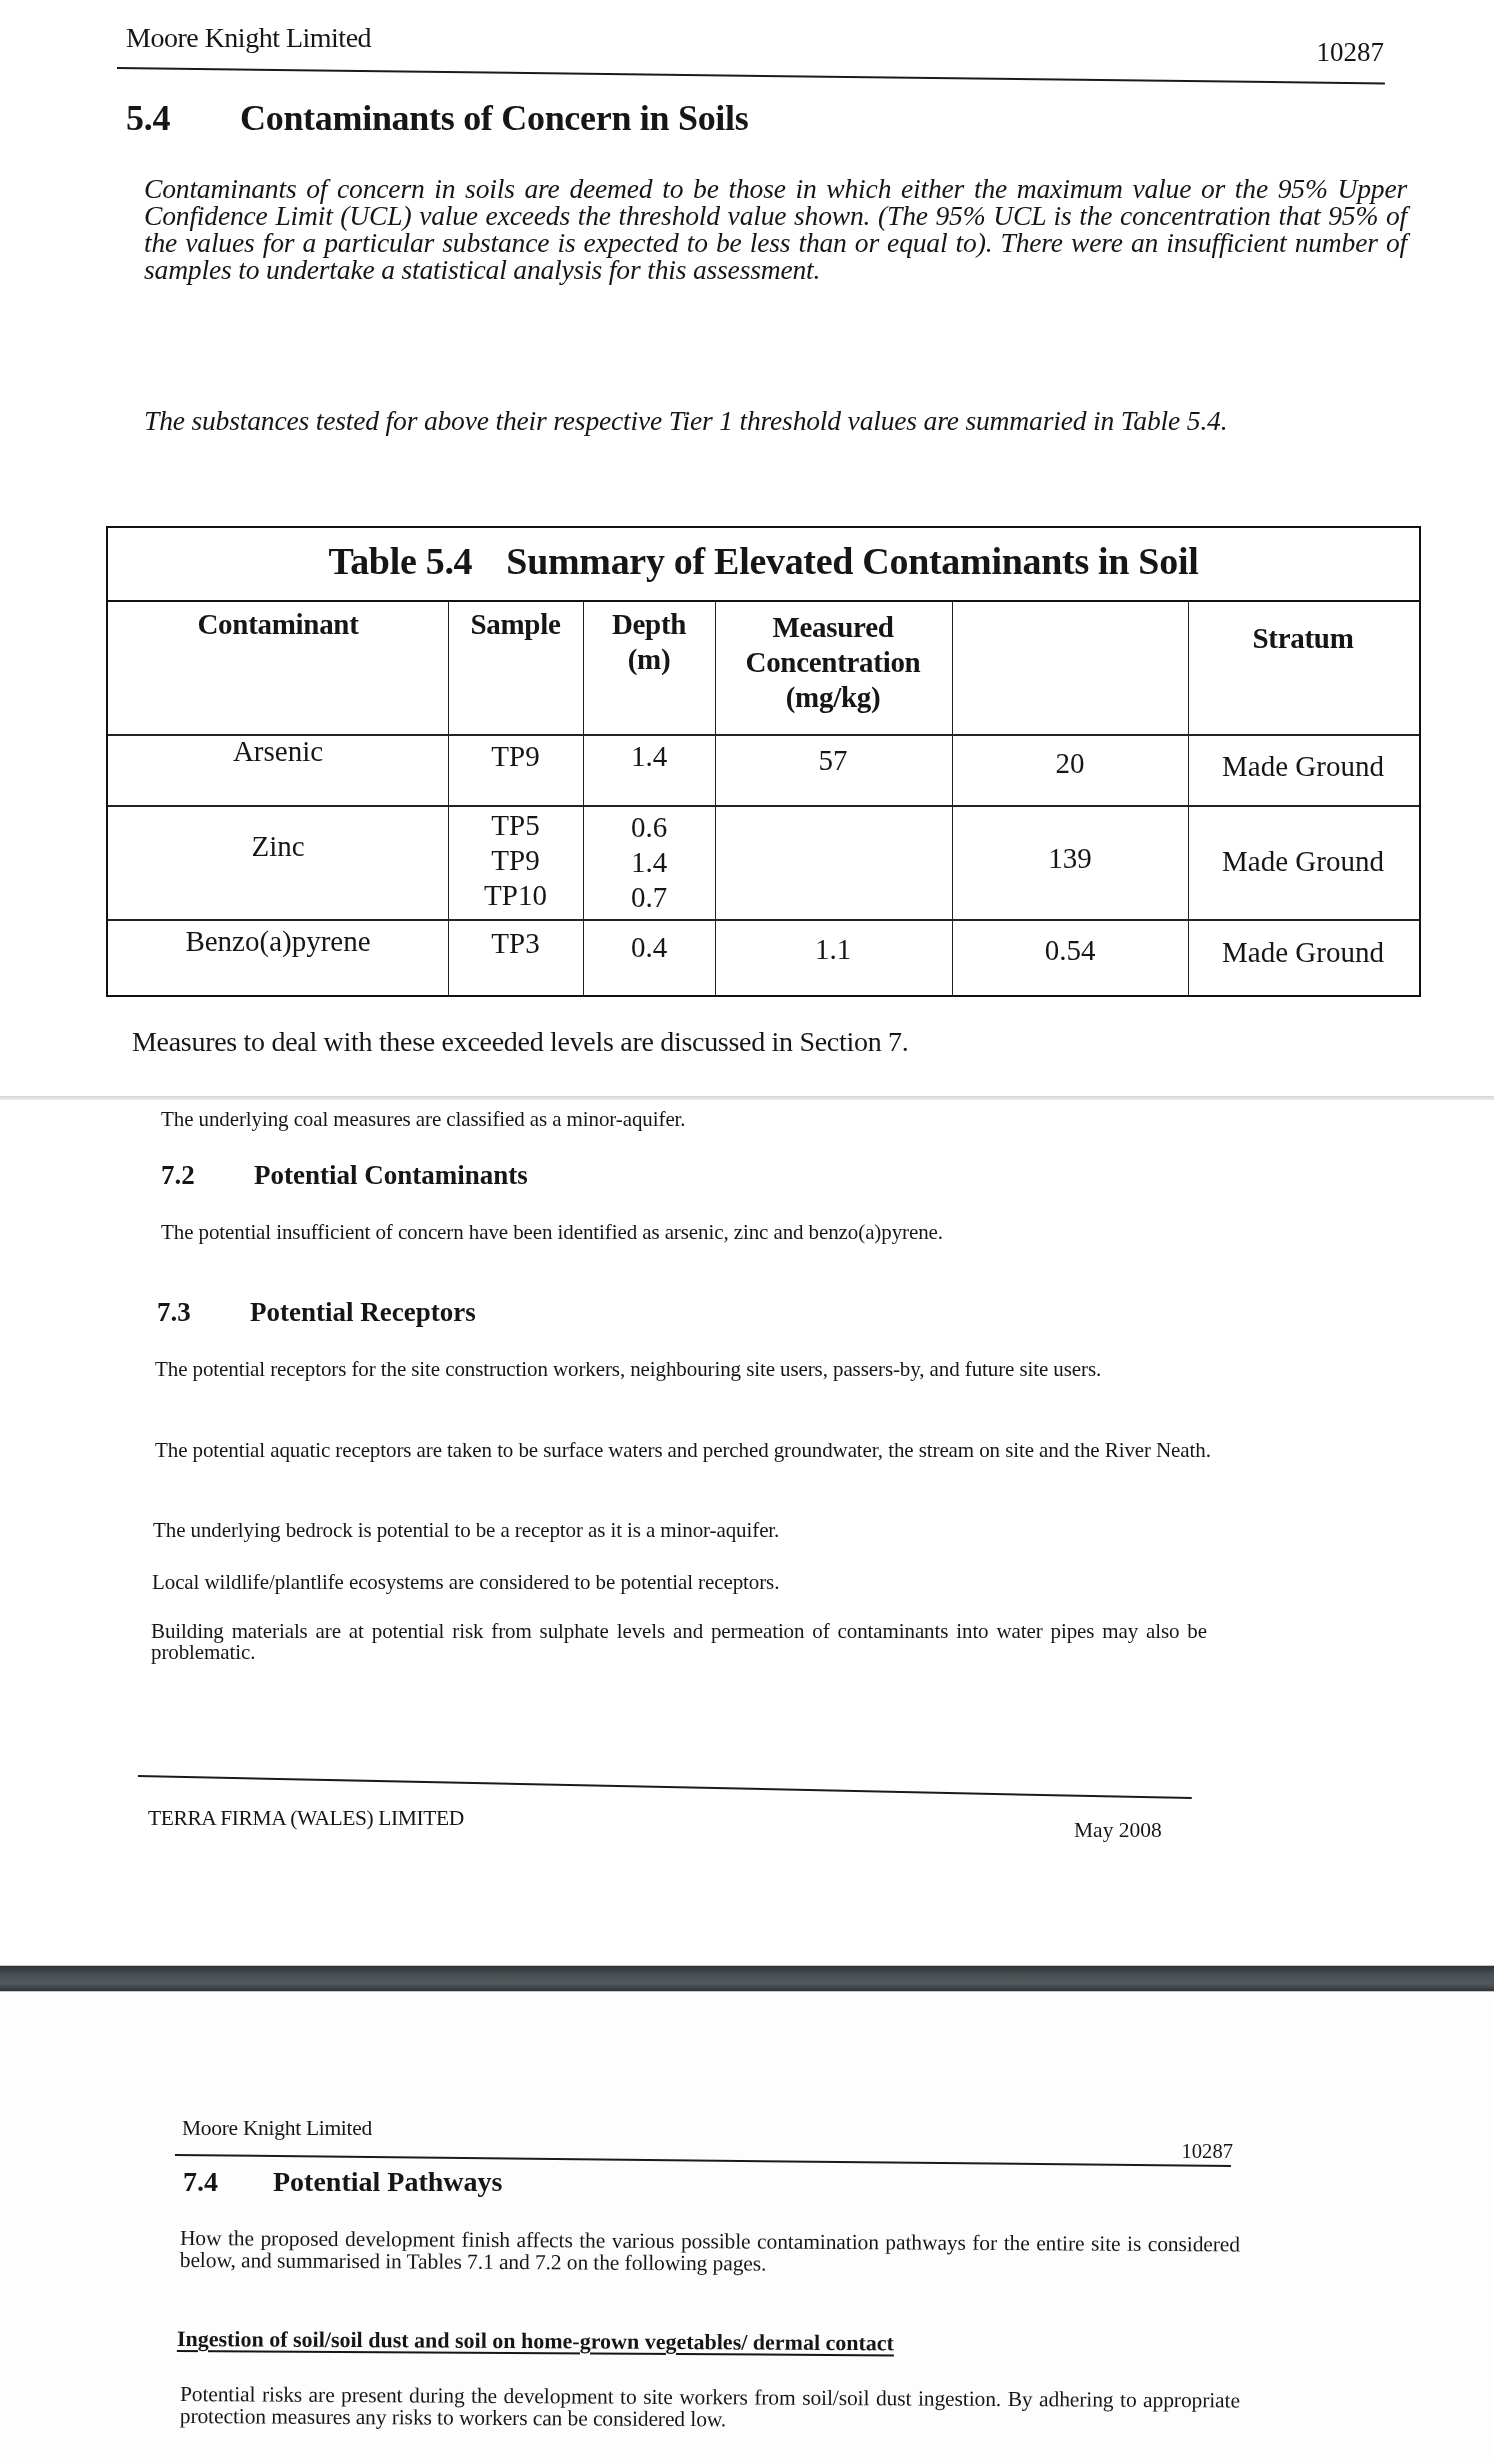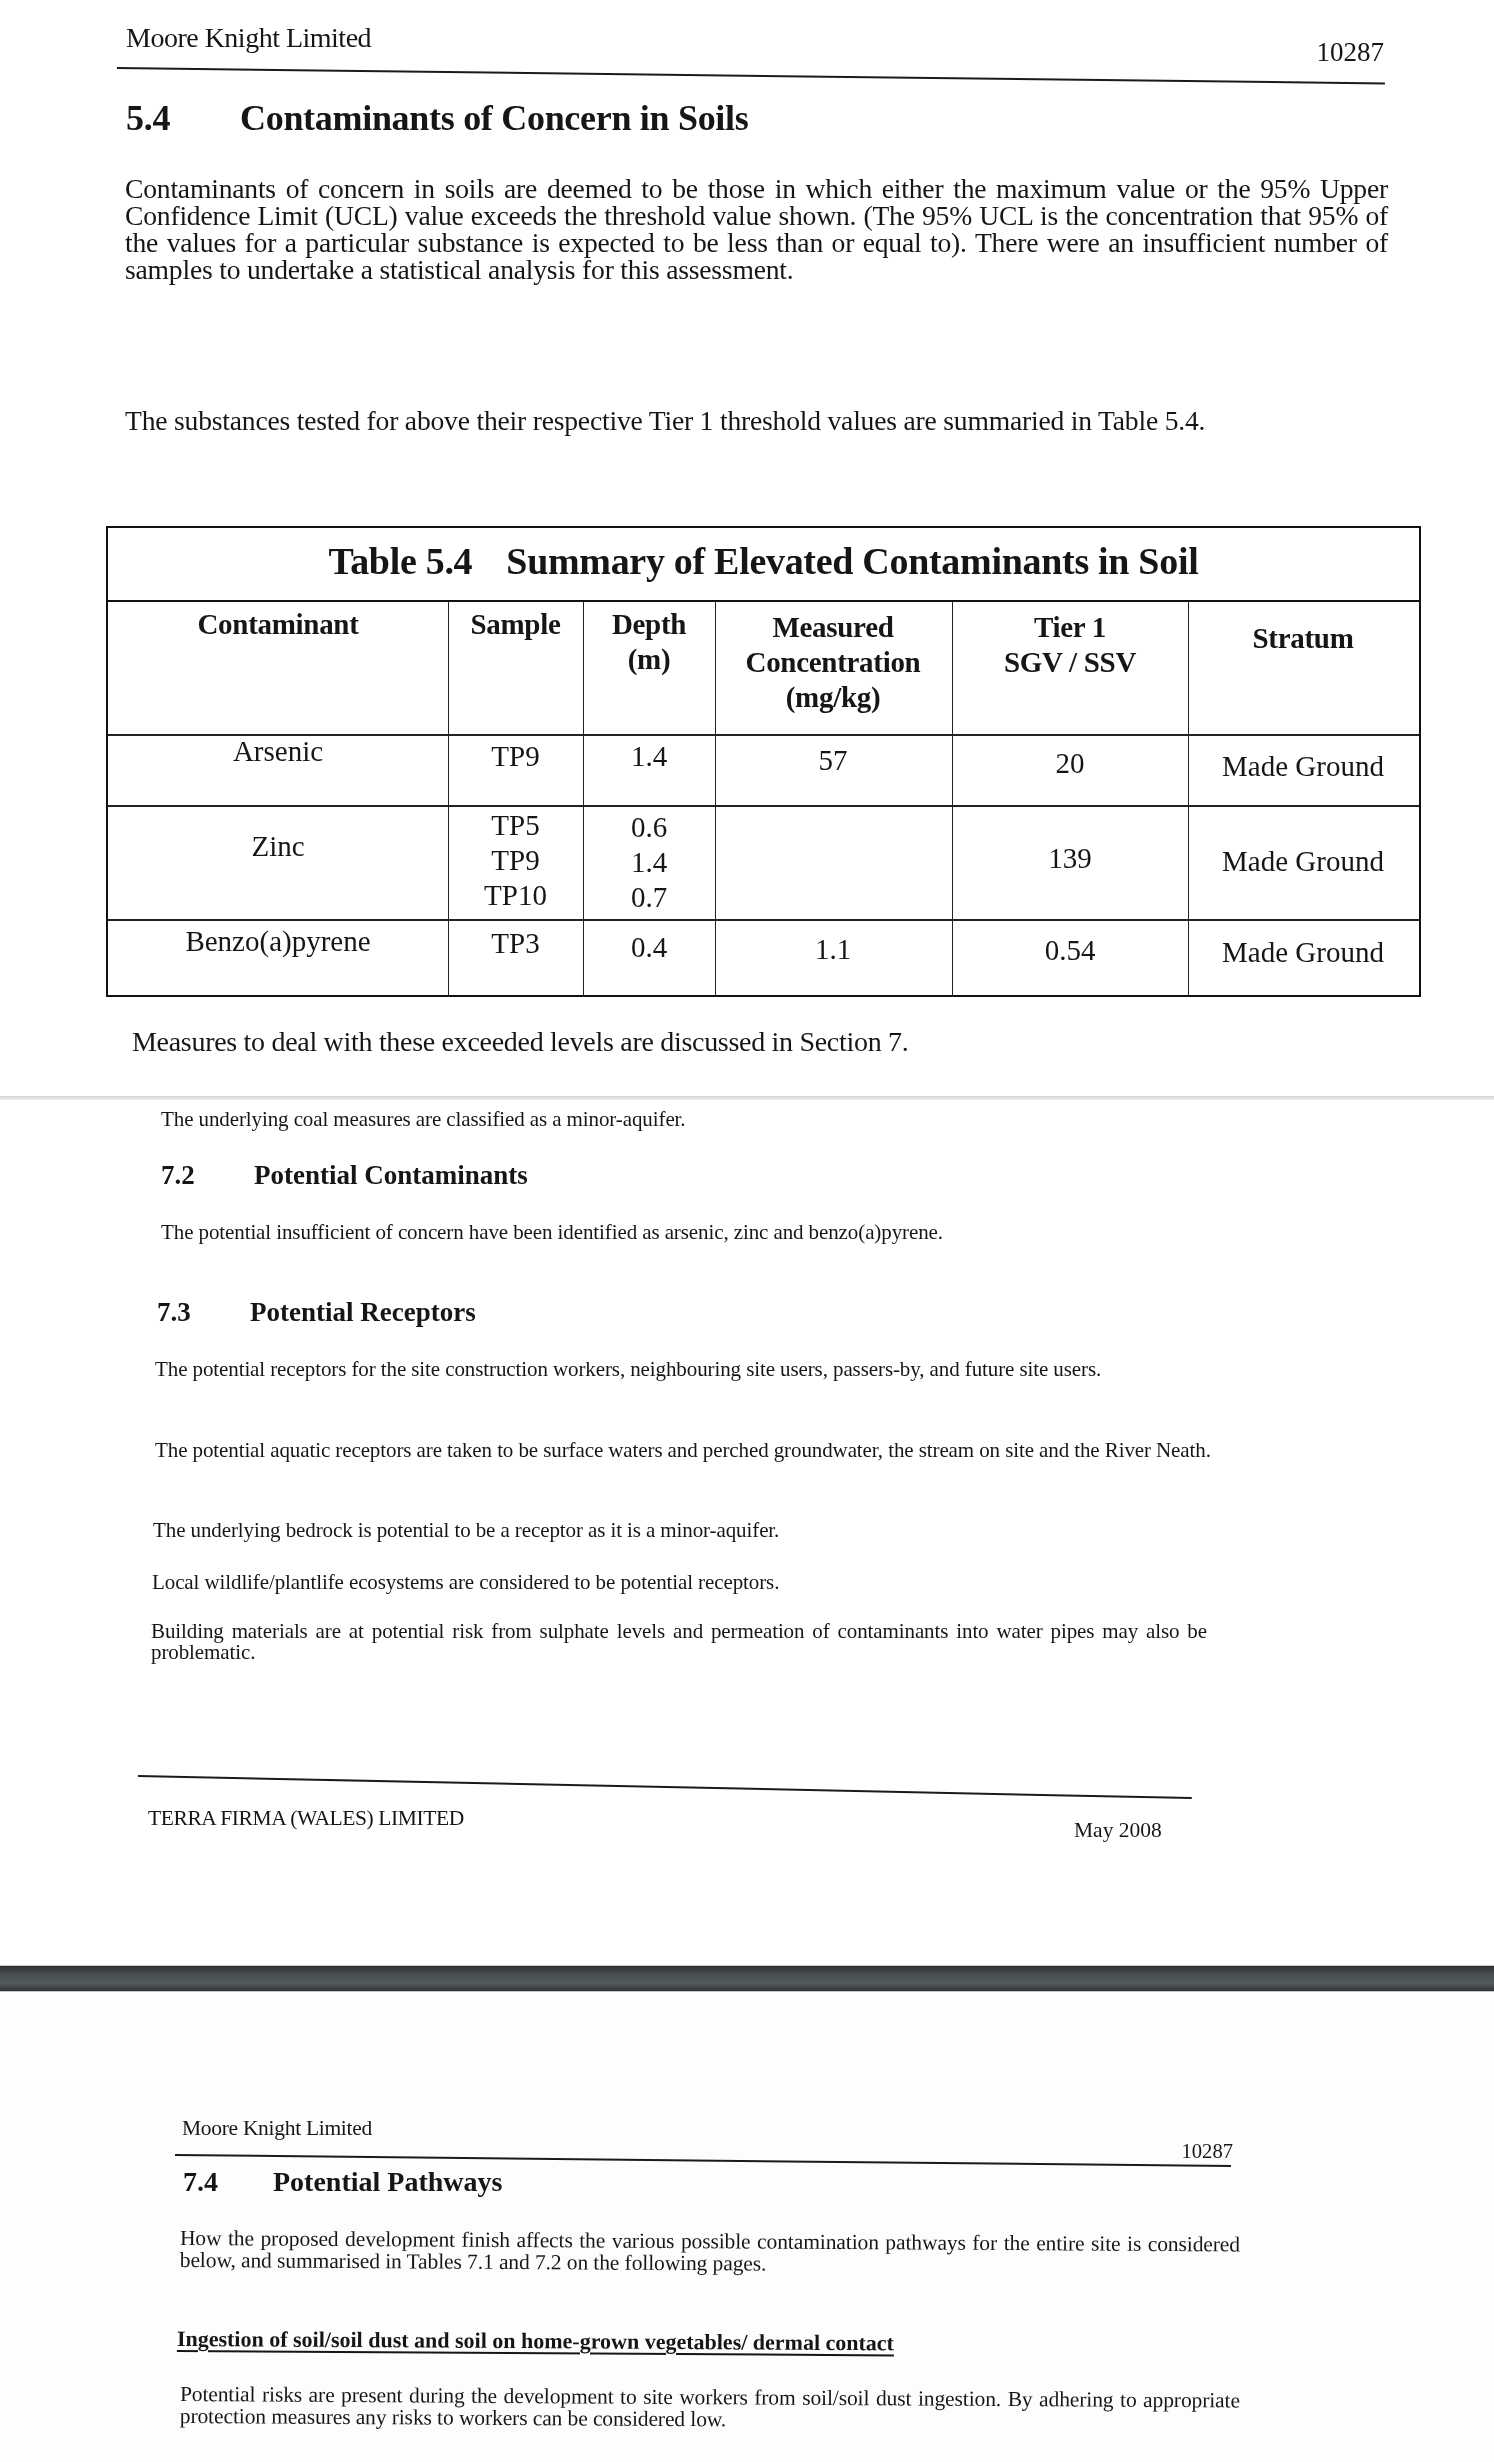--- a/index.html
+++ b/index.html
@@ -10,21 +10,21 @@
   }
   .abs { position:absolute; }
   .rule { position:absolute; height:0; border-top:2.8px solid #1a1a1a; transform-origin:left center; }
 
   
   #p1-company { left:126px; top:22.4px; font-size:28px; letter-spacing:-0.5px; }
   #p1-docno { left:1300px; top:37px; font-size:27px; width:84px; text-align:right; }
   #p1-rule { left:117px; top:67px; width:1268px; transform:rotate(0.7deg); }
   #p1-heading { left:126px; top:97px; font-size:36px; font-weight:bold; letter-spacing:-0.3px; }
   #p1-heading .num { display:inline-block; width:114px; }
-  .p1-para { position:absolute; left:125px; width:1263px; font-size:27.6px; line-height:27px; text-align:justify; letter-spacing:-0.2px; }
+  .p1-para { position:absolute; left:144px; width:1263px; font-size:27.6px; line-height:27px; text-align:justify; letter-spacing:-0.2px;font-style:italic; }
   #p1-para1 { top:175px; }
   #p1-para2 { top:407px; }
 
   
   #tbl { position:absolute; left:106px; top:526px; width:1315px; height:471px;
          border:2.8px solid #111; box-sizing:border-box; }
   #tbl-title { position:absolute; left:0; top:0; width:100%; height:72px; border-bottom:2.8px solid #111;
                font-size:38px; font-weight:bold; text-align:center; line-height:67px; letter-spacing:-0.3px;}
   #tbl-title .t1 { margin-right:34px; }
   .col { position:absolute; top:74px; bottom:0; border-left:1.9px solid #222; }
@@ -93,24 +93,20 @@
   <div class="cell hcell" style="left:340px; width:135px; top:79px">Sample</div>
   <div class="cell hcell" style="left:475px; width:132px; top:79px">
     <div>Depth</div>
     <div>(m)</div>
   </div>
   <div class="cell hcell" style="left:607px; width:236px; top:82px">
     <div>Measured</div>
     <div>Concentration</div>
     <div>(mg/kg)</div>
   </div>
-  <div class="cell hcell" style="left:844px; width:236px; top:82px">
-    <div>Tier 1</div>
-    <div>SGV / SSV</div>
-  </div>
   <div class="cell hcell" style="left:1080px; width:230px; top:93px">Stratum</div>
 
   <div class="cell" style="left:0; width:340px; top:206px">Arsenic</div>
   <div class="cell" style="left:340px; width:135px; top:211px">TP9</div>
   <div class="cell" style="left:475px; width:132px; top:211px">1.4</div>
   <div class="cell" style="left:607px; width:236px; top:215px">57</div>
   <div class="cell" style="left:844px; width:236px; top:218px">20</div>
   <div class="cell" style="left:1080px; width:230px; top:221px">Made Ground</div>
 
   <div class="cell" style="left:0; width:340px; top:301px">Zinc</div>

